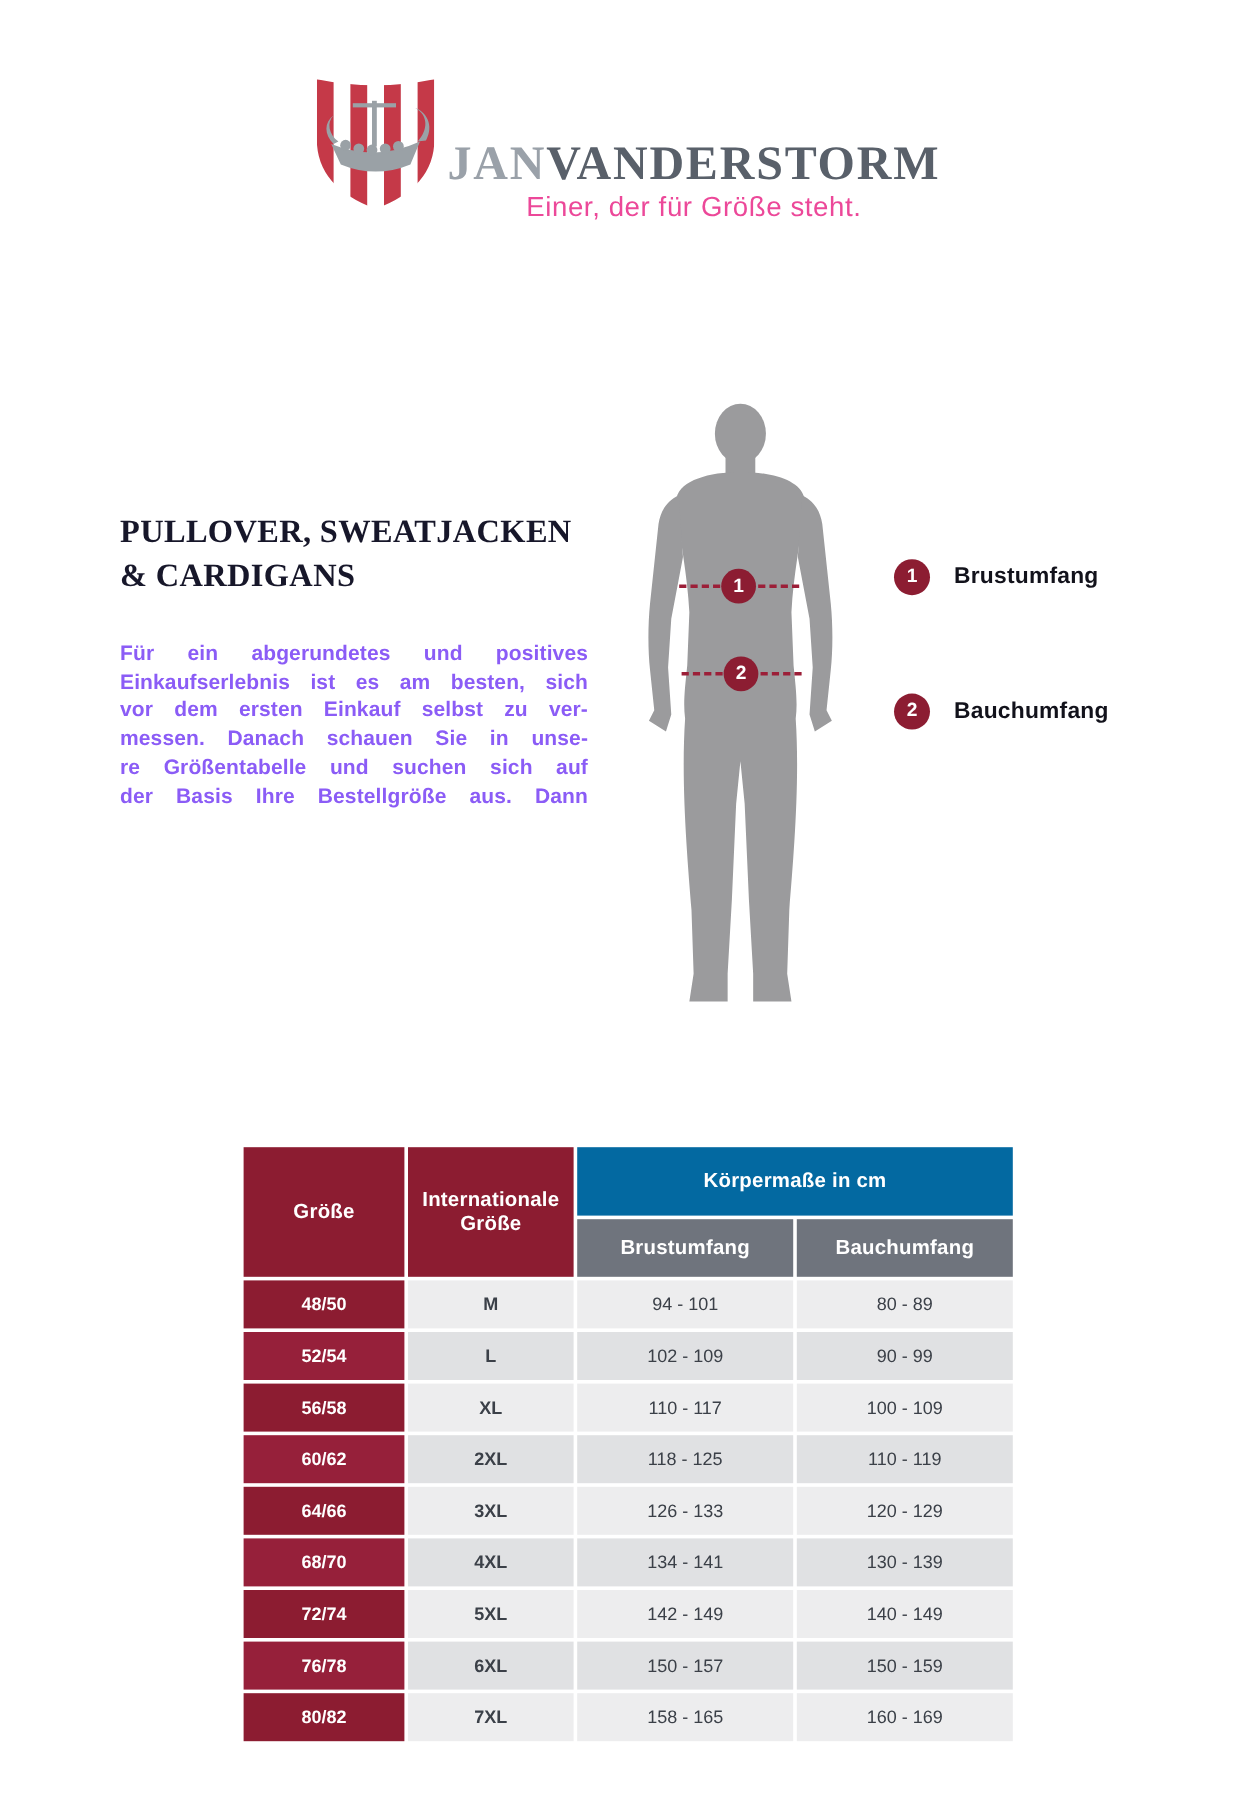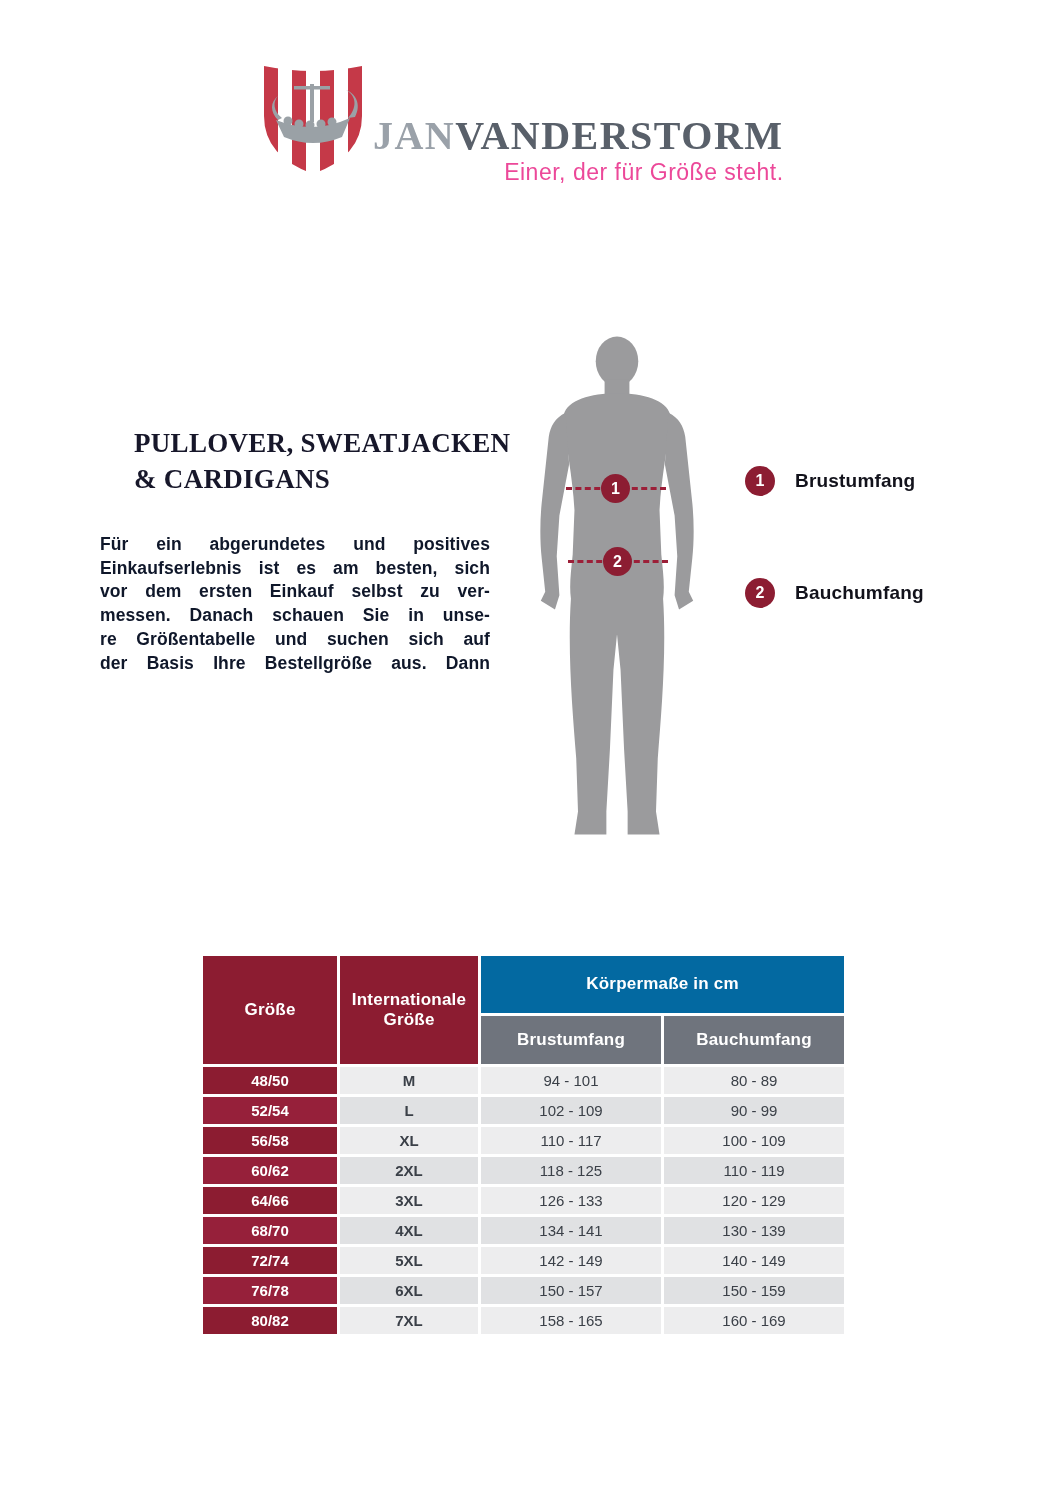--- a/index.html
+++ b/index.html
@@ -27,50 +27,49 @@
     margin-top: 6px;
     font-family: "Liberation Serif", serif;
     font-size: 40px;
     font-weight: bold;
     letter-spacing: 1.5px;
     line-height: 1.05;
     white-space: nowrap;
   }
   .brand-prefix { color: #9aa1a9; }
   .brand-suffix { color: #59606a; }
-  .brand-inner { display: inline-block; text-align: right; }
+  .brand-inner { display: inline-block; }
   .tagline {
     margin-top: 2px;
     font-size: 23px;
     color: #ec4899;
     letter-spacing: 0.5px;
   }
 
   
   .heading {
     position: absolute;
     left: 100px;
     top: 425px;
     width: 420px;
     font-family: "Liberation Serif", serif;
     font-weight: bold;
     font-size: 27px;
     line-height: 1.35;
     color: #17172a;
     letter-spacing: 0.3px;
-    margin-left: 34px;
   }
   .body-copy {
     position: absolute;
     left: 100px;
     top: 533px;
     width: 390px;
     font-size: 17.5px;
     font-weight: bold;
-    color: #0f172a;
+    color: #8b5cf6;
     line-height: 23.7px;
     letter-spacing: 0.1px;
   }
   .body-copy .jline { text-align: justify; text-align-last: justify; }
   .body-copy .jline.last { text-align-last: left; }
 
   
   .figure-svg {
     position: absolute;
     left: 528px;
@@ -141,21 +140,21 @@
   }
   .size-table thead th {
     color: #ffffff;
     font-size: 17px;
     font-weight: bold;
     letter-spacing: 0.2px;
   }
   th.h-maroon { background: #8c1c31; height: 108px; }
   th.h-gray   { background: #0369a1; height: 55px; }
   th.h-gray-sub { background: #6f747d; height: 47px; }
-  .size-table tbody td { height: 27px; font-size: 15px; color: #3b4048; }
+  .size-table tbody td { height: 40px; font-size: 15px; color: #3b4048; }
   .size-table tbody td.cell-size {
     background: #8c1c31;
     color: #ffffff;
     font-weight: bold;
   }
   .size-table tbody tr:nth-child(even) td.cell-size { background: #96203a; }
   .size-table tbody td.cell-plain { background: #ededee; }
   .size-table tbody tr:nth-child(even) td.cell-plain { background: #e0e1e3; }
   .size-table tbody td.cell-intl { font-weight: bold; }
 </style>

